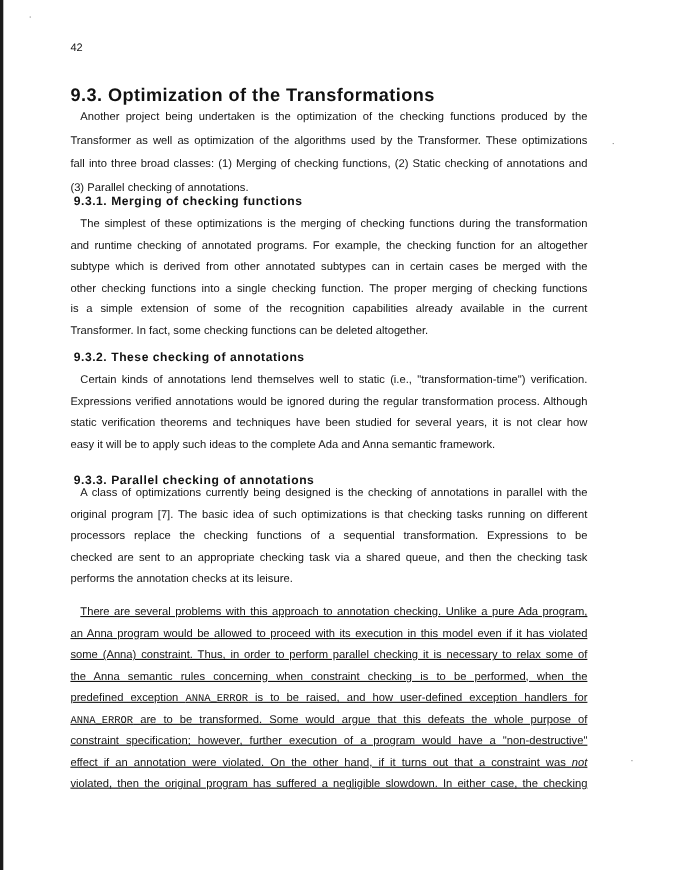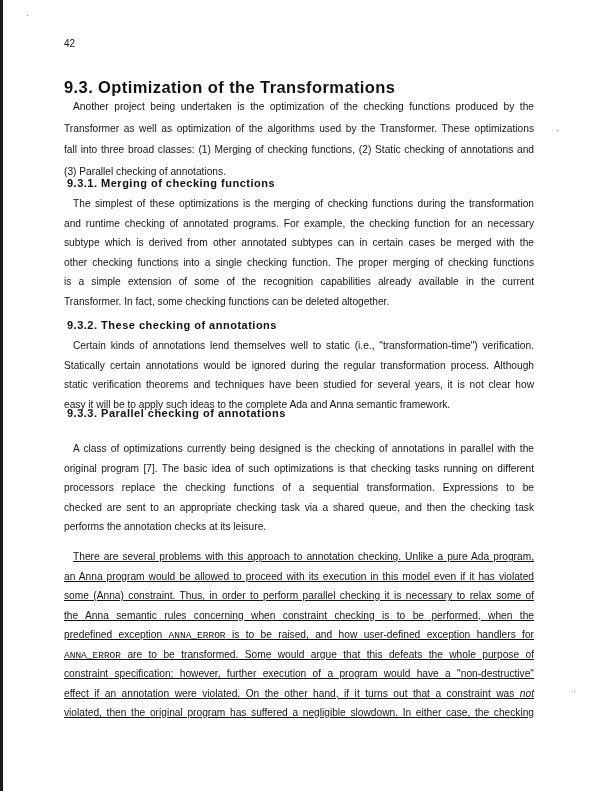--- a/index.html
+++ b/index.html
@@ -28,36 +28,36 @@
   <div class="para" style="top:98px;">
     <span class="line indent">Another project being undertaken is the optimization of the checking functions produced by the</span>
     <span class="line" style="margin-top:3px">Transformer as well as optimization of the algorithms used by the Transformer.  These optimizations</span>
     <span class="line" style="margin-top:3px">fall into three broad classes: (1) Merging of checking functions, (2) Static checking of annotations and</span>
     <span class="line last" style="margin-top:3px">(3) Parallel checking of annotations.</span>
   </div>
 
   <h3 class="h3" style="top:174px;">9.3.1. Merging of checking functions</h3>
   <div class="para" style="top:195px;">
     <span class="line indent">The simplest of these optimizations is the merging of checking functions during the transformation</span>
-    <span class="line" style="margin-top:1px">and runtime checking of annotated programs.  For example, the checking function for an necessary</span>
+    <span class="line" style="margin-top:1px">and runtime checking of annotated programs.  For example, the checking function for an altogether</span>
     <span class="line" style="margin-top:1px">subtype which is derived from other annotated subtypes can in certain cases be merged with the</span>
     <span class="line" style="margin-top:1px">other checking functions into a single checking function.  The proper merging of checking functions</span>
     <span class="line" style="margin-top:1px">is a simple extension of some of the recognition capabilities already available in the current</span>
     <span class="line last" style="margin-top:1px">Transformer.  In fact, some checking functions can be deleted altogether.</span>
   </div>
 
   <h3 class="h3" style="top:316px;">9.3.2. These checking of annotations</h3>
   <div class="para" style="top:337px;">
     <span class="line indent">Certain kinds of annotations lend themselves well to static (i.e., "transformation-time") verification.</span>
-    <span class="line" style="margin-top:1px">Statically certain annotations would be ignored during the regular transformation process.  Although</span>
+    <span class="line" style="margin-top:1px">Expressions verified annotations would be ignored during the regular transformation process.  Although</span>
     <span class="line" style="margin-top:1px">static verification theorems and techniques have been studied for several years, it is not clear how</span>
     <span class="line last" style="margin-top:1px">easy it will be to apply such ideas to the complete Ada and Anna semantic framework.</span>
   </div>
 
-  <h3 class="h3" style="top:404px;">9.3.3. Parallel checking of annotations</h3>
+  <h3 class="h3" style="top:428px;">9.3.3. Parallel checking of annotations</h3>
   <div class="para" style="top:440px;">
     <span class="line indent">A class of optimizations currently being designed is the checking of annotations in parallel with the</span>
     <span class="line" style="margin-top:1px">original program [7].  The basic idea of such optimizations is that checking tasks running on different</span>
     <span class="line" style="margin-top:1px">processors replace the checking functions of a sequential transformation.  Expressions to be</span>
     <span class="line" style="margin-top:1px">checked are sent to an appropriate checking task via a shared queue, and then the checking task</span>
     <span class="line last" style="margin-top:1px">performs the annotation checks at its leisure.</span>
   </div>
 
   <div class="para" style="top:548px;text-decoration:underline;">
     <span class="line indent">There are several problems with this approach to annotation checking.  Unlike a pure Ada program,</span>

